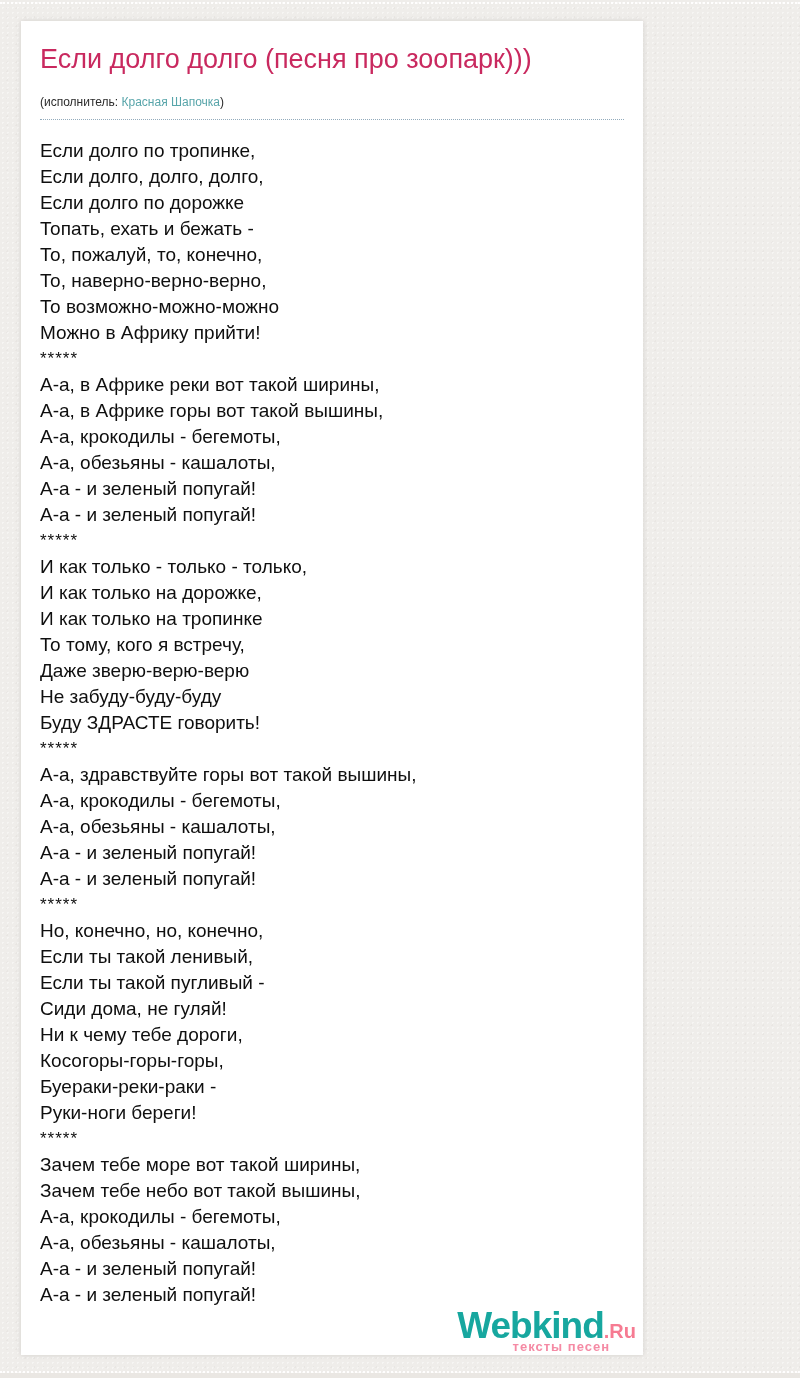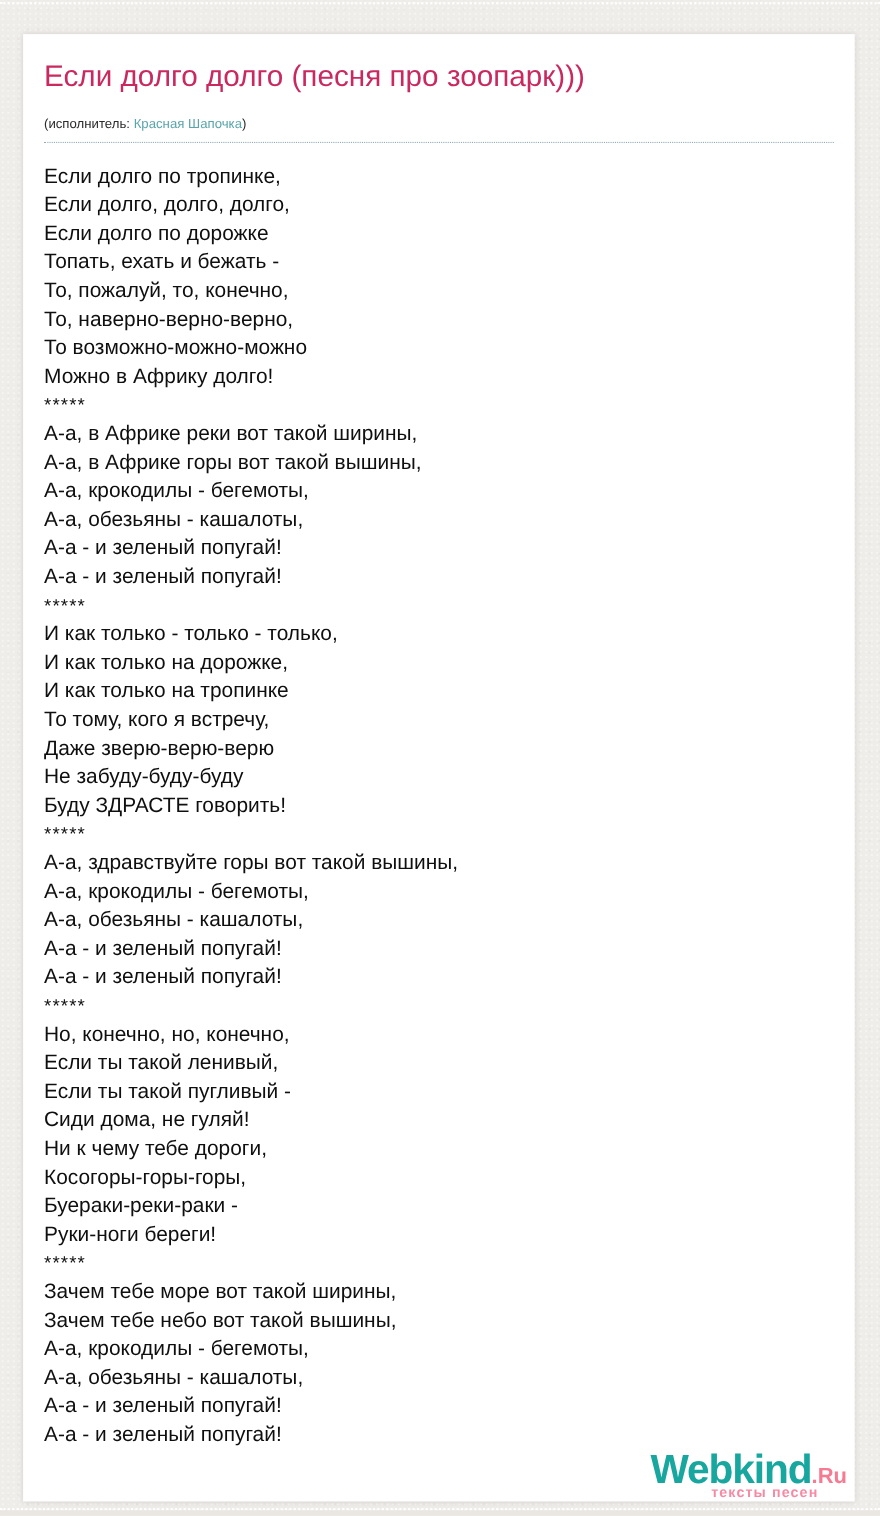--- a/index.html
+++ b/index.html
@@ -30,22 +30,22 @@
   .bottom-strip {
     position: absolute;
     left: 0; right: 0; bottom: 0;
     height: 5px;
     background: #eae7e3;
   }
 
   .card {
     position: absolute;
     left: 21px;
-    top: 31px;
-    width: 756px;
+    top: 21px;
+    width: 622px;
     height: 1334px;
     background: #ffffff;
     box-shadow: 0 0 5px rgba(90,80,70,0.18);
     padding: 22px 19px 0 19px;
   }
 
   .page-title {
     font-size: 27px;
     line-height: 32px;
     font-weight: normal;
@@ -122,21 +122,21 @@
   <div class="artist-line"><span>(исполнитель: </span><a class="artist-link">Красная Шапочка</a><span>)</span></div>
 
   <div class="lyrics">
       <div class="lyric-line">Если долго по тропинке,</div>
       <div class="lyric-line">Если долго, долго, долго,</div>
       <div class="lyric-line">Если долго по дорожке</div>
       <div class="lyric-line">Топать, ехать и бежать -</div>
       <div class="lyric-line">То, пожалуй, то, конечно,</div>
       <div class="lyric-line">То, наверно-верно-верно,</div>
       <div class="lyric-line">То возможно-можно-можно</div>
-      <div class="lyric-line">Можно в Африку долго!</div>
+      <div class="lyric-line">Можно в Африку прийти!</div>
       <div class="lyric-line separator">*****</div>
       <div class="lyric-line">А-а, в Африке реки вот такой ширины,</div>
       <div class="lyric-line">А-а, в Африке горы вот такой вышины,</div>
       <div class="lyric-line">А-а, крокодилы - бегемоты,</div>
       <div class="lyric-line">А-а, обезьяны - кашалоты,</div>
       <div class="lyric-line">А-а - и зеленый попугай!</div>
       <div class="lyric-line">А-а - и зеленый попугай!</div>
       <div class="lyric-line separator">*****</div>
       <div class="lyric-line">И как только - только - только,</div>
       <div class="lyric-line">И как только на дорожке,</div>

